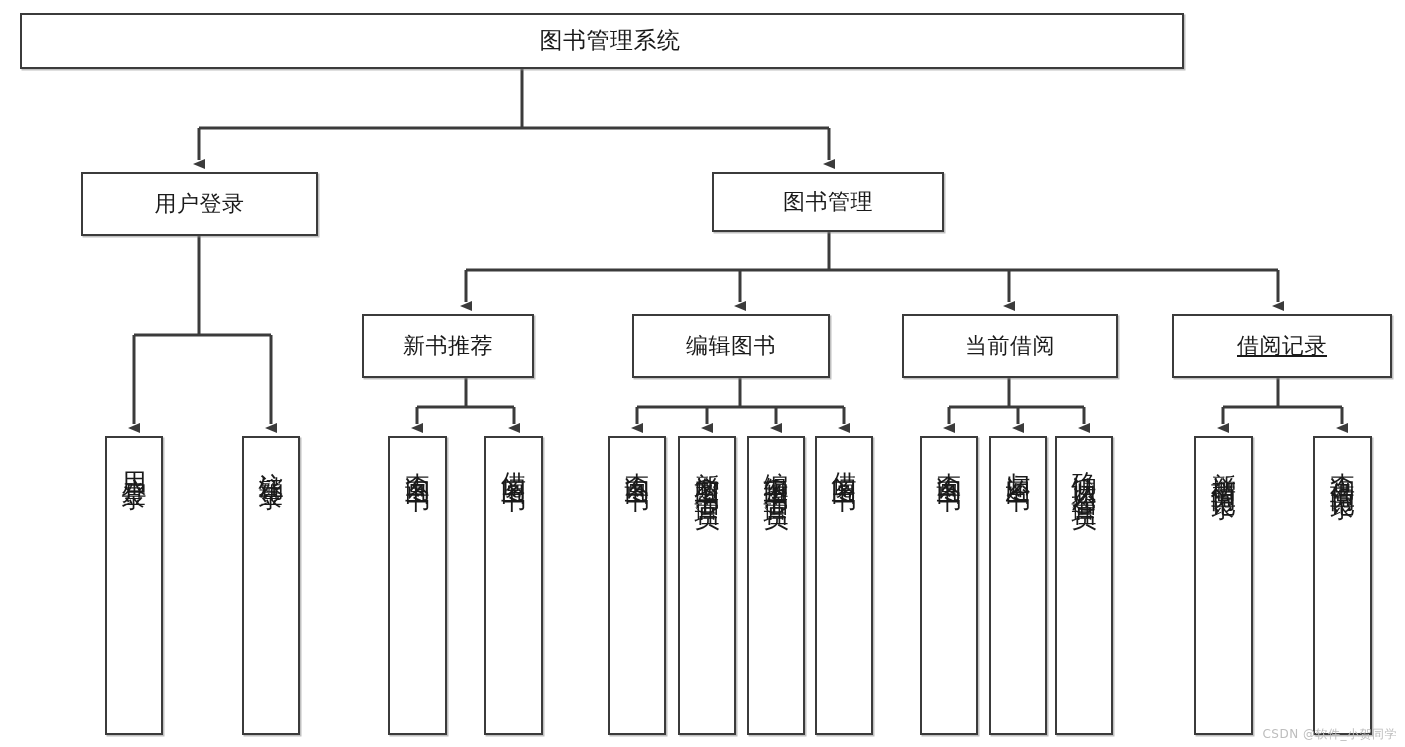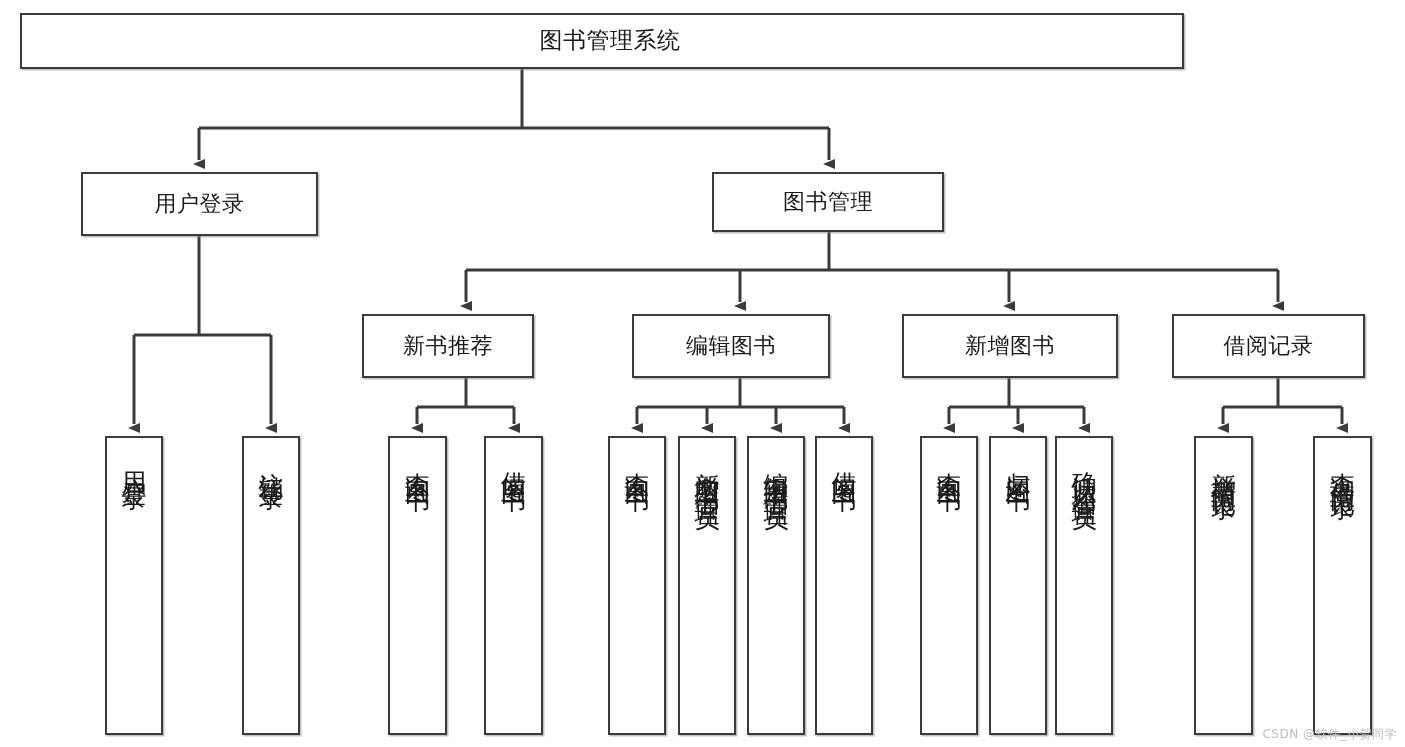--- a/index.html
+++ b/index.html
@@ -139,23 +139,23 @@
     <span class="lbl">图书管理</span>
   </div>
 
   <div class="node h-node" style="left:362px; top:314px; width:172px; height:64px;">
     <span class="lbl">新书推荐</span>
   </div>
   <div class="node h-node" style="left:632px; top:314px; width:198px; height:64px;">
     <span class="lbl">编辑图书</span>
   </div>
   <div class="node h-node" style="left:902px; top:314px; width:216px; height:64px;">
-    <span class="lbl">新增图书</span>
+    <span class="lbl">当前借阅</span>
   </div>
-  <div class="node h-node" style="left:1172px; top:314px; width:193px; height:64px;">
+  <div class="node h-node" style="left:1172px; top:314px; width:220px; height:64px;text-decoration:underline;">
     <span class="lbl">借阅记录</span>
   </div>
 
   <div class="node v-node" style="left:105px; top:436px; width:58px; height:299px;">
     <span class="lbl">用户登录</span>
   </div>
   <div class="node v-node" style="left:242px; top:436px; width:58px; height:299px;">
     <span class="lbl">注销登录</span>
   </div>
   <div class="node v-node" style="left:388px; top:436px; width:59px; height:299px;">

